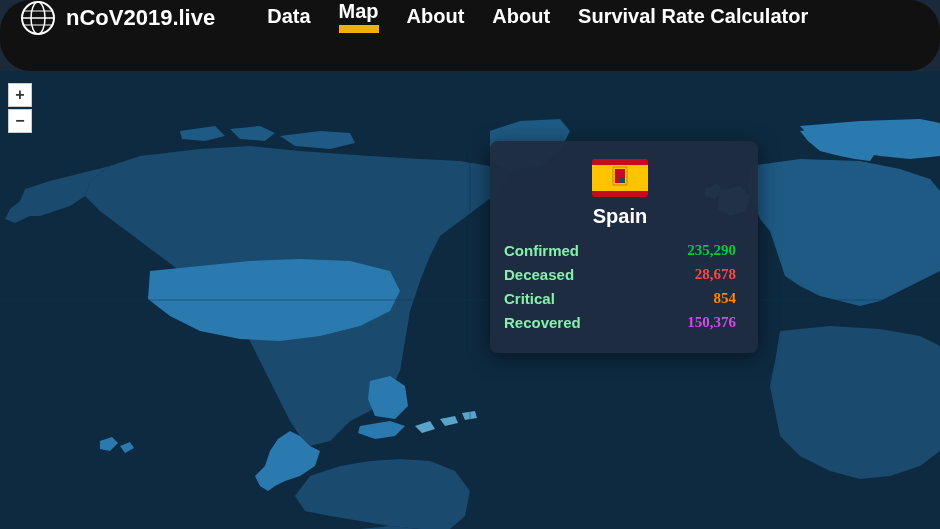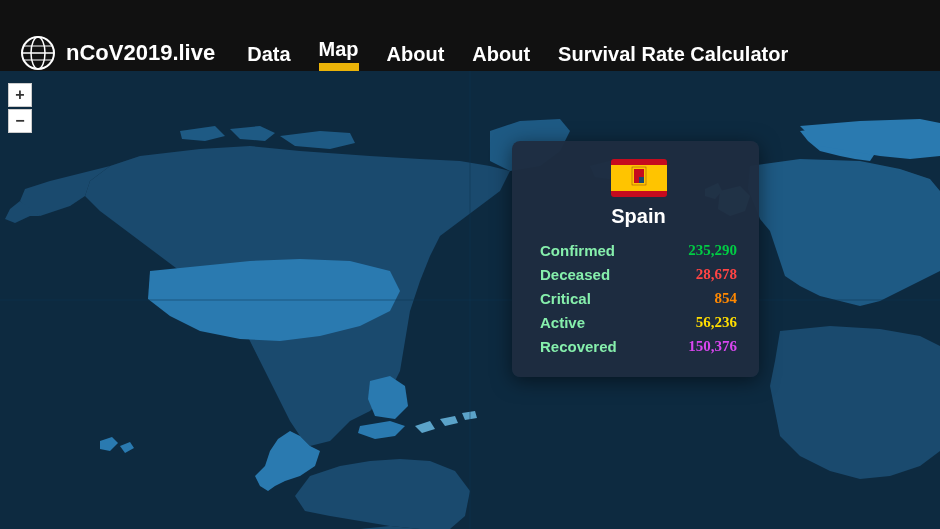--- a/index.html
+++ b/index.html
@@ -4,44 +4,45 @@
   <style>
     * { margin: 0; padding: 0; box-sizing: border-box; }
     body { width: 940px; height: 529px; overflow: hidden; font-family: Arial, sans-serif; background: #1a2a3a; }
 
     
     nav {
       width: 940px;
       height: 71px;
       background: #111111;
       display: flex;
-      align-items: flex-end;
+      align-items: flex-start;
       padding: 0 20px;
       gap: 32px;
       position: relative;
       z-index: 10;
+      border-radius: 31px;
     }
     .nav-logo {
       display: flex;
       align-items: center;
       gap: 10px;
       color: white;
       font-size: 22px;
       font-weight: bold;
       white-space: nowrap;
     }
     .globe-icon {
       width: 36px;
       height: 36px;
     }
     .nav-links {
       display: flex;
       align-items: center;
       gap: 28px;
-      margin-left: 0;
+      margin-left: 20px;
     }
     .nav-link {
       color: white;
       font-size: 20px;
       font-weight: bold;
       cursor: pointer;
       text-decoration: none;
     }
     .nav-link.active {
       border-bottom: 8px solid #eab308;
@@ -86,25 +87,25 @@
       font-size: 16px;
       font-weight: bold;
       color: #333;
       line-height: 1;
     }
 
     
     .popup {
       position: absolute;
       top: 70px;
-      left: 512px;
-      width: 247px;
+      left: 490px;
+      width: 268px;
       background: rgba(30, 45, 65, 0.96);
       border-radius: 8px;
-      padding: 18px 22px 22px 28px;
+      padding: 18px 22px 22px 14px;
       z-index: 30;
       box-shadow: 0 4px 20px rgba(0,0,0,0.5);
     }
     .popup-flag {
       display: flex;
       justify-content: center;
       margin-bottom: 8px;
     }
     .flag-spain {
       width: 56px;
@@ -425,24 +426,20 @@
       <div class="stat-row">
         <span class="stat-label">Deceased</span>
         <span class="stat-value color-deceased">28,678</span>
       </div>
 
       <div class="stat-row">
         <span class="stat-label">Critical</span>
         <span class="stat-value color-critical">854</span>
       </div>
 
-      <div class="stat-row">
-        <span class="stat-label">Active</span>
-        <span class="stat-value color-active">56,236</span>
-      </div>
 
       <div class="stat-row">
         <span class="stat-label">Recovered</span>
         <span class="stat-value color-recovered">150,376</span>
       </div>
     </div>
   </div>
 
 </div>
 

